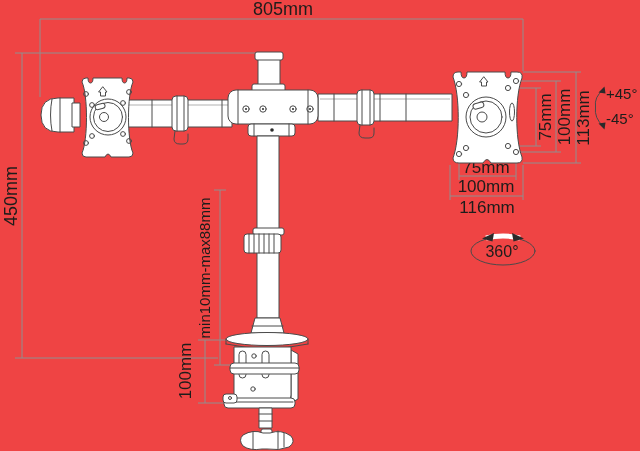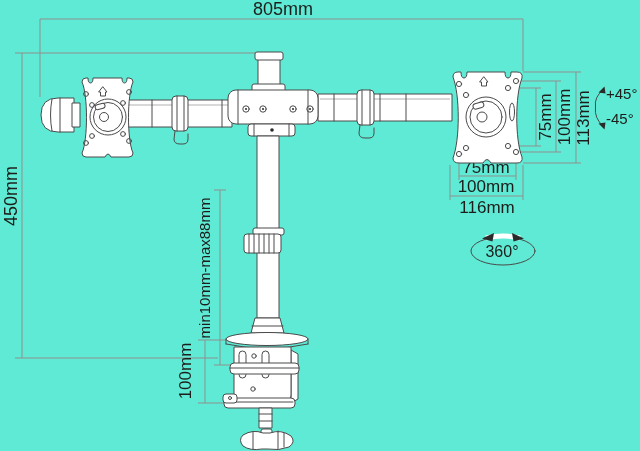--- a/index.html
+++ b/index.html
@@ -1,16 +1,16 @@
 <!DOCTYPE html>
 <html><head>
 <meta charset="utf-8">
 <style>
   html,body{margin:0;padding:0;background:#fff;}
-  #stage{position:relative;width:640px;height:451px;background:#5eead4;overflow:hidden;
+  #stage{position:relative;width:640px;height:451px;background:#ef4444;overflow:hidden;
          font-family:"Liberation Sans", sans-serif;}
   svg{display:block;}
   text{fill:#1d1d1b;font-family:"Liberation Sans", sans-serif;}
   .dim{stroke:#8f8f8f;stroke-width:1;fill:none;}
   .ink{stroke:#4a4a4a;stroke-width:1;fill:none;stroke-linejoin:round;stroke-linecap:round;}
   .inkf{stroke:#4a4a4a;stroke-width:1;fill:#ffffff;stroke-linejoin:round;}
   .thin{stroke:#7d7d7d;stroke-width:.6;fill:none;}
   .dark{fill:#2a2a2a;stroke:none;}
 </style>
 </head>

